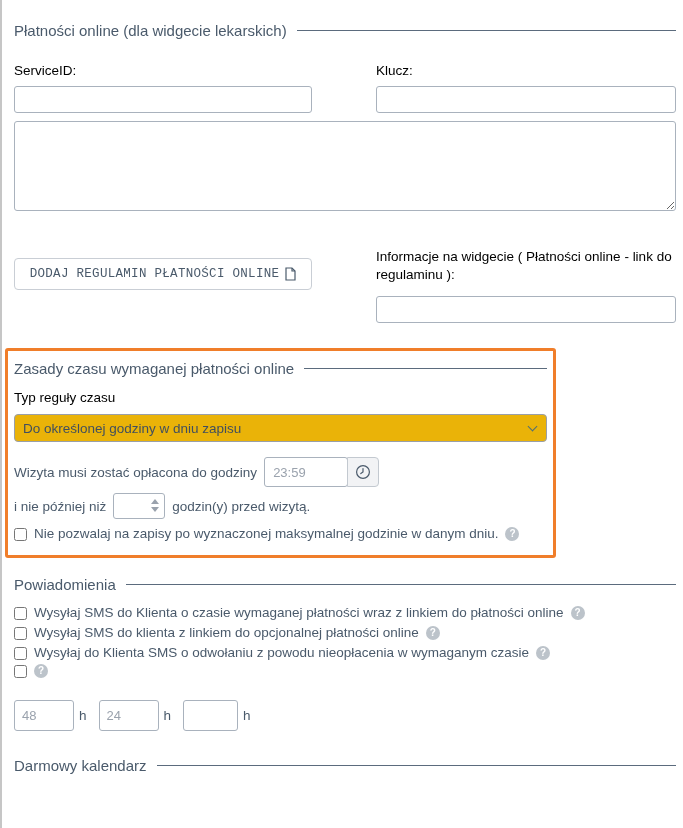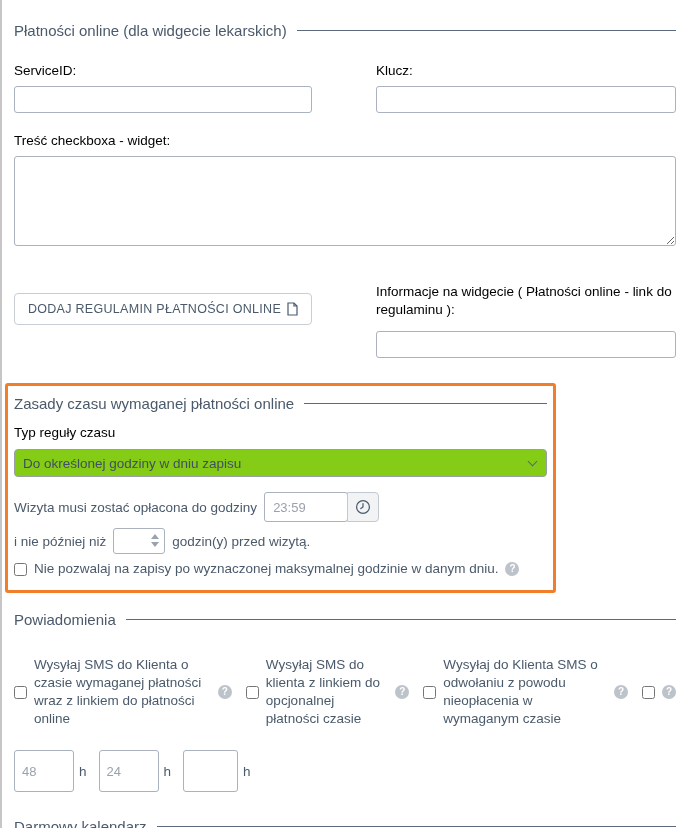--- a/index.html
+++ b/index.html
@@ -24,31 +24,31 @@
     border:1px solid #a9b2bd; border-radius:3px; background:#fff; outline:none;
   }
   input[type=text]::placeholder, textarea::placeholder { color:#9aa2ad; }
   .two-col { display:flex; justify-content:space-between; }
   .col-left { width:298px; }
   .col-right { width:300px; }
   .std-input { width:100%; height:27px; padding:0 8px; }
   .big-textarea { width:662px; height:90px; resize:both; padding:6px 8px; }
   .dodaj-btn {
     width:298px; height:32px; background:#fff; border:1px solid #c9ced5; border-radius:4px;
-    font-family:Liberation Sans, sans-serif; font-size:12.5px; letter-spacing:.3px; color:#4a5a6b;
+    font-family:Liberation Mono, monospace; font-size:12.5px; letter-spacing:.3px; color:#4a5a6b;
     display:flex; align-items:center; justify-content:center; gap:6px; cursor:pointer;
   }
   .orange-box {
     margin-left:-9px; margin-top:25px; width:551px;
     border:3px solid #f07e2a; border-radius:3px;
     padding:9px 6px 12px 6px;
   }
   .orange-box .section-header .rule { border-top-color:#5b6b7d; }
   .select-like {
-    margin-top:9px; width:100%; height:28px; background:#84cc16;
+    margin-top:9px; width:100%; height:28px; background:#eab308;
     border:1px solid #999fa8; border-radius:4px;
     display:flex; align-items:center; justify-content:space-between;
     padding:0 10px 0 8px; font-size:13.5px; color:#414f5e; cursor:pointer;
   }
   .chevron-down {
     width:7px; height:7px; border-right:1.6px solid #4e6e77; border-bottom:1.6px solid #4e6e77;
     transform:rotate(45deg); margin-top:-4px;
   }
   .inline-row { display:flex; align-items:center; gap:7px; font-size:13.5px; }
   .time-group { display:inline-flex; }
@@ -65,25 +65,25 @@
   .tri-down { width:0; height:0; border-left:4px solid transparent; border-right:4px solid transparent; border-top:5px solid #9aa2ad; }
   .cb-row { display:flex; align-items:center; gap:7px; font-size:13.5px; line-height:18px; }
   .cb-row input[type=checkbox] { width:13px; height:13px; accent-color:#fff; cursor:pointer; margin:0; flex:0 0 auto; }
   .help-icon {
     width:14px; height:14px; border-radius:50%; background:#bcc3ca; color:#fff;
     font-size:10px; font-weight:bold; display:inline-flex; align-items:center; justify-content:center;
     flex:0 0 auto; cursor:pointer;
   }
   .h-row { display:flex; align-items:center; gap:12px; font-size:13.5px; }
   .h-group { display:flex; align-items:center; gap:5px; }
-  .h-input { width:60px; height:42px; padding:7px 7px; }
+  .h-input { width:60px; height:31px; padding:7px 7px; }
   .h-input-3 { width:55px; }
   .mt8{margin-top:8px}.mt18{margin-top:18px}
   .mt20{margin-top:20px}.mt24{margin-top:24px}.mt33{margin-top:33px}
-  .cb-stack { display:flex; flex-direction:row; gap:14px; margin-top:28px; }
+  .cb-stack { display:flex; flex-direction:column; gap:2px; margin-top:11px; }
 </style>
 </head>
 <body>
 
 <div class="page">
 
   
   <div class="section-header mt8">
     <span>Płatności online (dla widgecie lekarskich)</span>
     <span class="rule"></span>
@@ -93,21 +93,20 @@
     <div class="col-left">
       <div class="field-label">ServiceID:</div>
       <input type="text" class="std-input mt8" value="" style="">
     </div>
     <div class="col-right">
       <div class="field-label">Klucz:</div>
       <input type="text" class="std-input mt8" value="" style="">
     </div>
   </div>
 
-  <div class="field-label mt20">Treść checkboxa - widget:</div>
   <textarea class="big-textarea mt8" style=""></textarea>
 
   <div class="two-col mt33">
     <div class="col-left">
       <button class="dodaj-btn" style="margin-top:10px;">
         <span>DODAJ REGULAMIN PŁATNOŚCI ONLINE</span>
         <span style="display:inline-flex;">
           <svg width="11" height="14" viewBox="0 0 11 14">
               <path d="M1 1 h6 l3 3 v9 h-9 z" fill="none" stroke="#4a5a6b" stroke-width="1.2"></path>
               <path d="M7 1 v3 h3" fill="none" stroke="#4a5a6b" stroke-width="1.2"></path>
@@ -176,21 +175,21 @@
   </div>
 
   <div class="cb-stack">
     <div class="cb-row">
       <input type="checkbox" style="">
       <span>Wysyłaj SMS do Klienta o czasie wymaganej płatności wraz z linkiem do płatności online</span>
       <span class="help-icon">?</span>
     </div>
     <div class="cb-row">
       <input type="checkbox" style="">
-      <span>Wysyłaj SMS do klienta z linkiem do opcjonalnej płatności czasie</span>
+      <span>Wysyłaj SMS do klienta z linkiem do opcjonalnej płatności online</span>
       <span class="help-icon">?</span>
     </div>
     <div class="cb-row">
       <input type="checkbox" style="">
       <span>Wysyłaj do Klienta SMS o odwołaniu z powodu nieopłacenia w wymaganym czasie</span>
       <span class="help-icon">?</span>
     </div>
     <div class="cb-row">
       <input type="checkbox" style="">
       <span class="help-icon">?</span>

